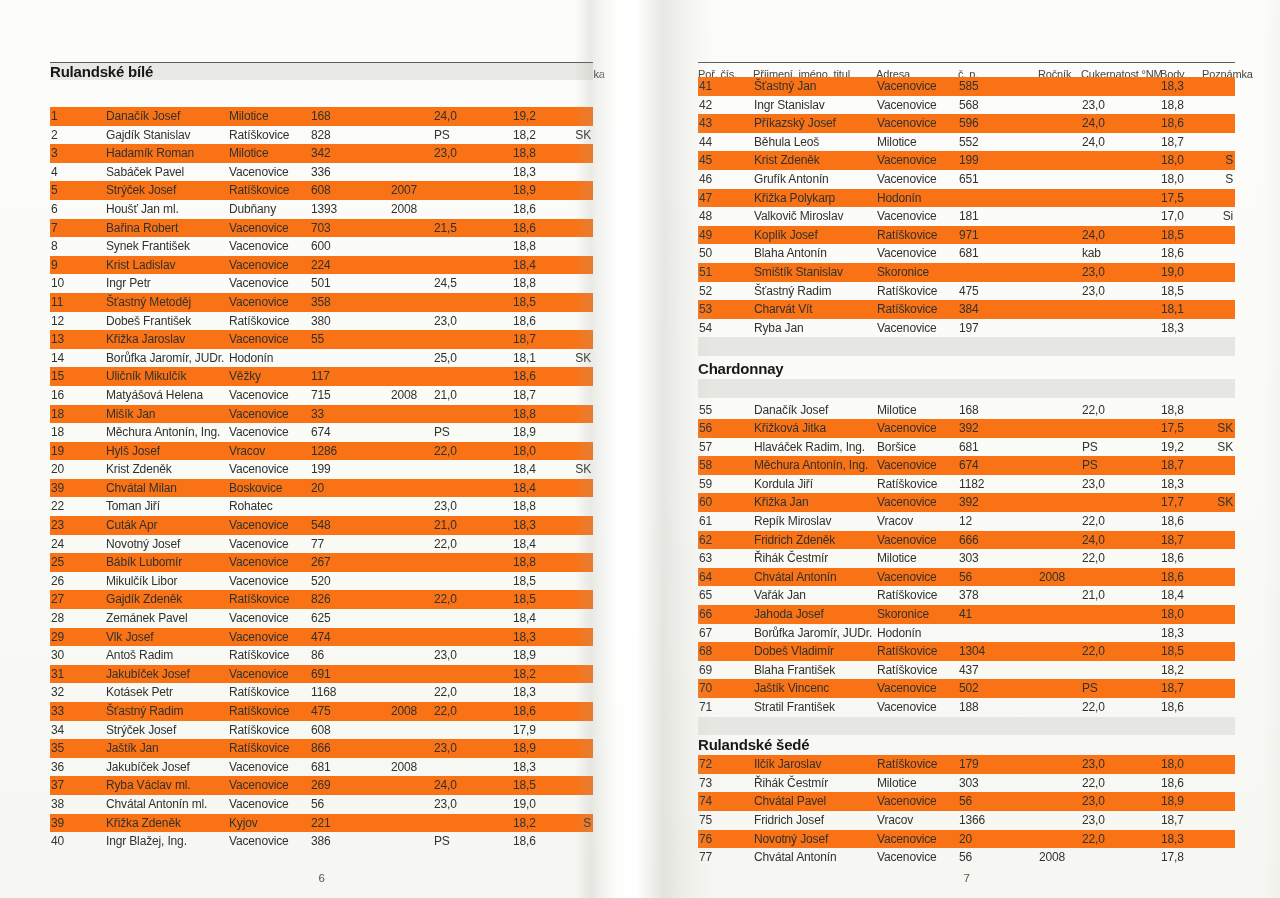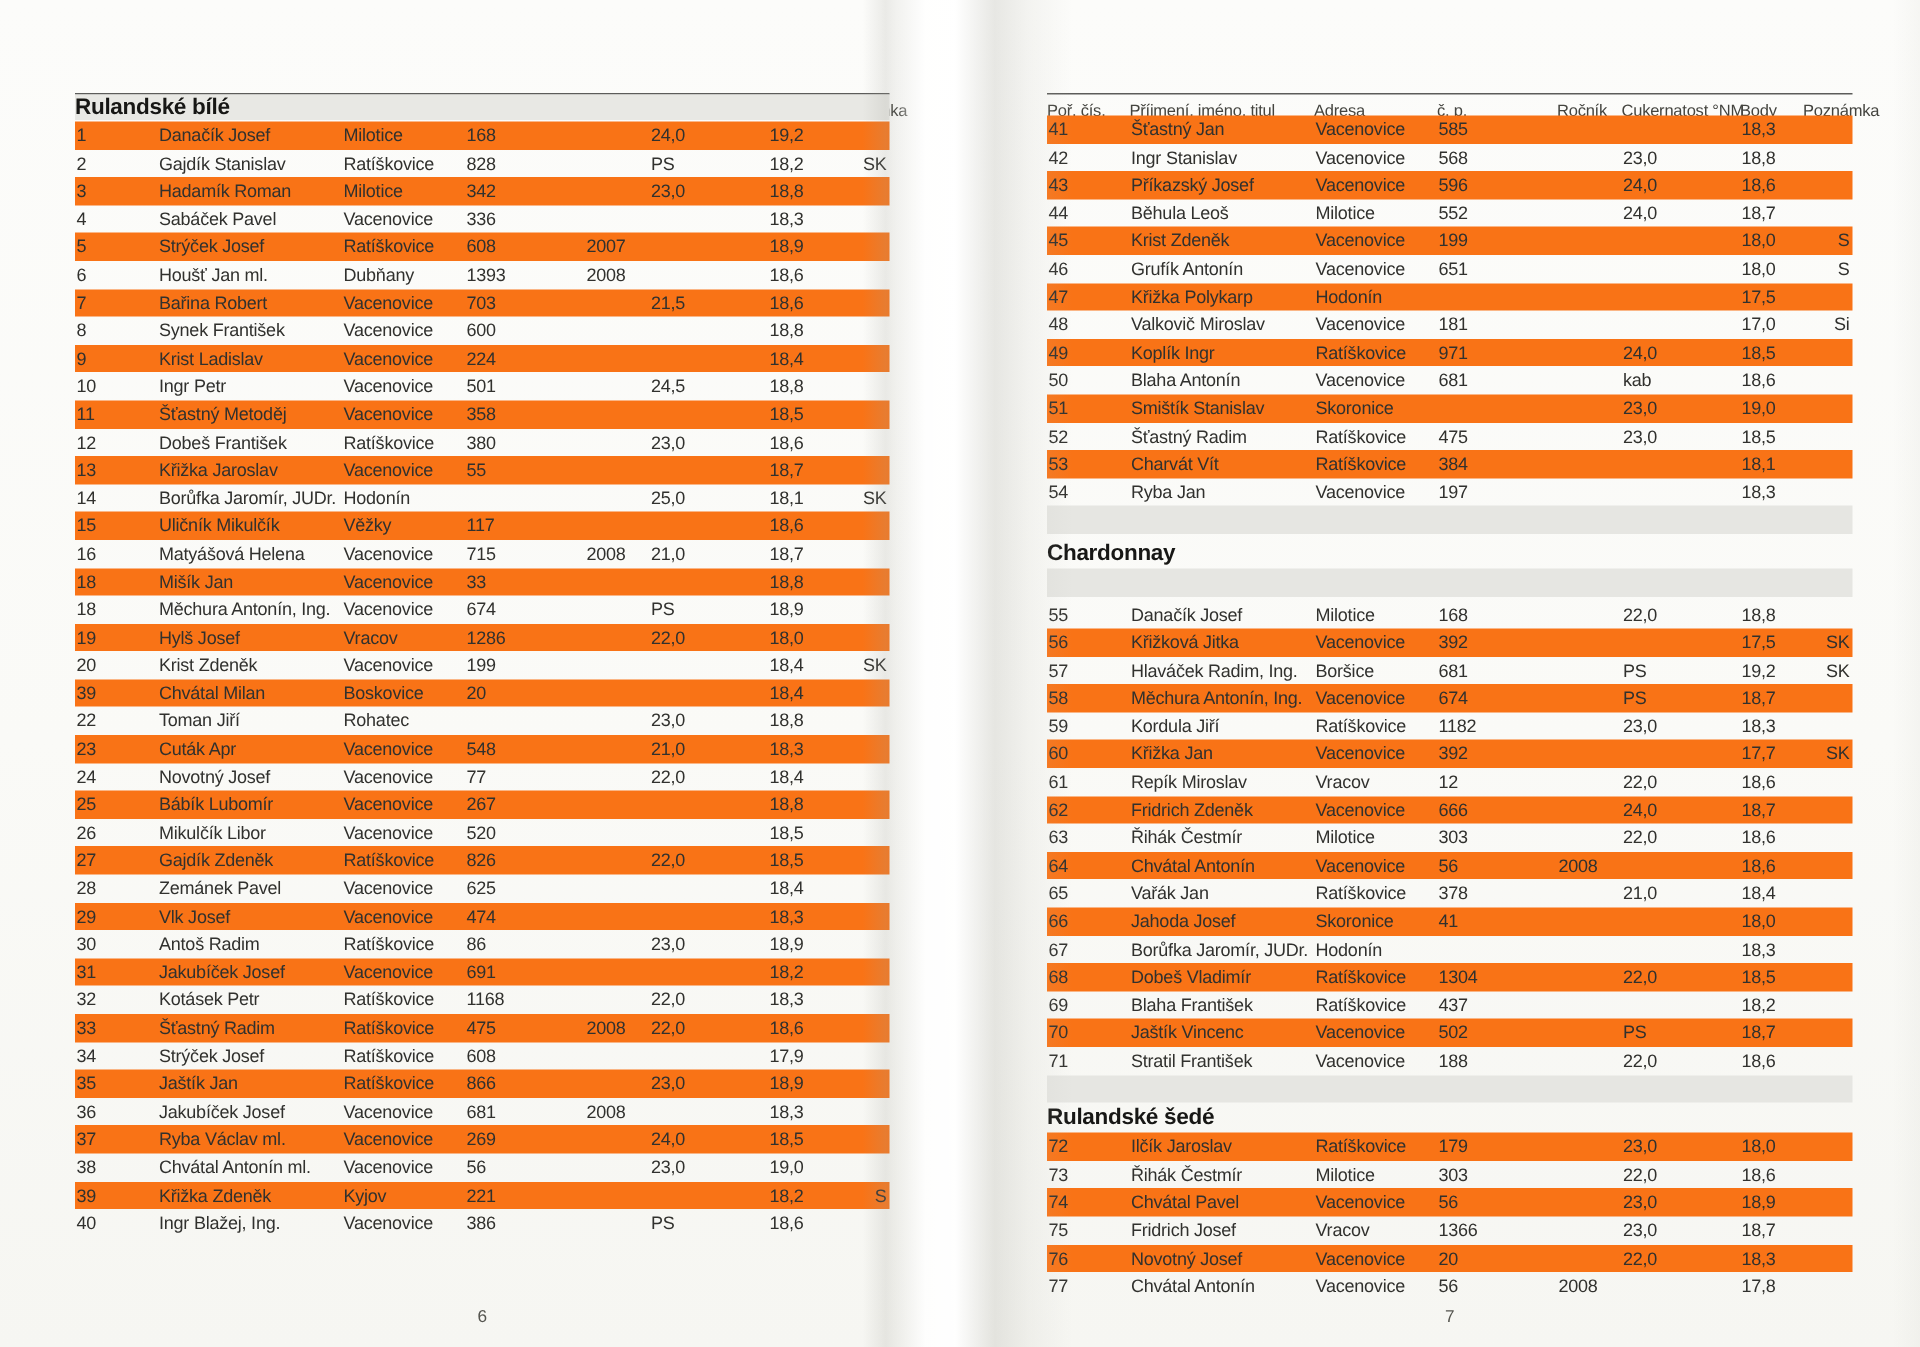--- a/index.html
+++ b/index.html
@@ -29,21 +29,21 @@
   .trow.shaded{background:#f97316;}
   .cell{
     font-size:12px;color:#31312e;line-height:18.6px;white-space:nowrap;
     padding-left:1px;
   }
   .cell.c8{text-align:right;padding-right:2px;}
 
   .section-title{
     font-size:15px;font-weight:bold;color:#171715;letter-spacing:-0.2px;
   }
-  .title-bar{height:17px;line-height:17px;background:#e8e8e4;margin-bottom:1px;}
+  .title-bar{height:17px;line-height:17px;background:#e8e8e4;margin-bottom:27px;}
   .title-plain{height:20px;line-height:20px;}
 
   .spacer{height:18.6px;}
   .spacer.shaded{background:#e6e6e2;}
   .gap3{height:3px;}
   .gap14{height:14px;}
 
   .pagenum{
     position:absolute;bottom:0;left:0;right:0;text-align:center;
     font-size:11.5px;color:#55554f;
@@ -573,21 +573,21 @@
         <span class="cell c2">Valkovič Miroslav</span>
         <span class="cell c3">Vacenovice</span>
         <span class="cell c4">181</span>
         <span class="cell c5"></span>
         <span class="cell c6"></span>
         <span class="cell c7">17,0</span>
         <span class="cell c8">Si</span>
       </div>
       <div class="trow shaded">
         <span class="cell c1">49</span>
-        <span class="cell c2">Koplík Ingr</span>
+        <span class="cell c2">Koplík Josef</span>
         <span class="cell c3">Ratíškovice</span>
         <span class="cell c4">971</span>
         <span class="cell c5"></span>
         <span class="cell c6">24,0</span>
         <span class="cell c7">18,5</span>
         <span class="cell c8"></span>
       </div>
       <div class="trow">
         <span class="cell c1">50</span>
         <span class="cell c2">Blaha Antonín</span>

